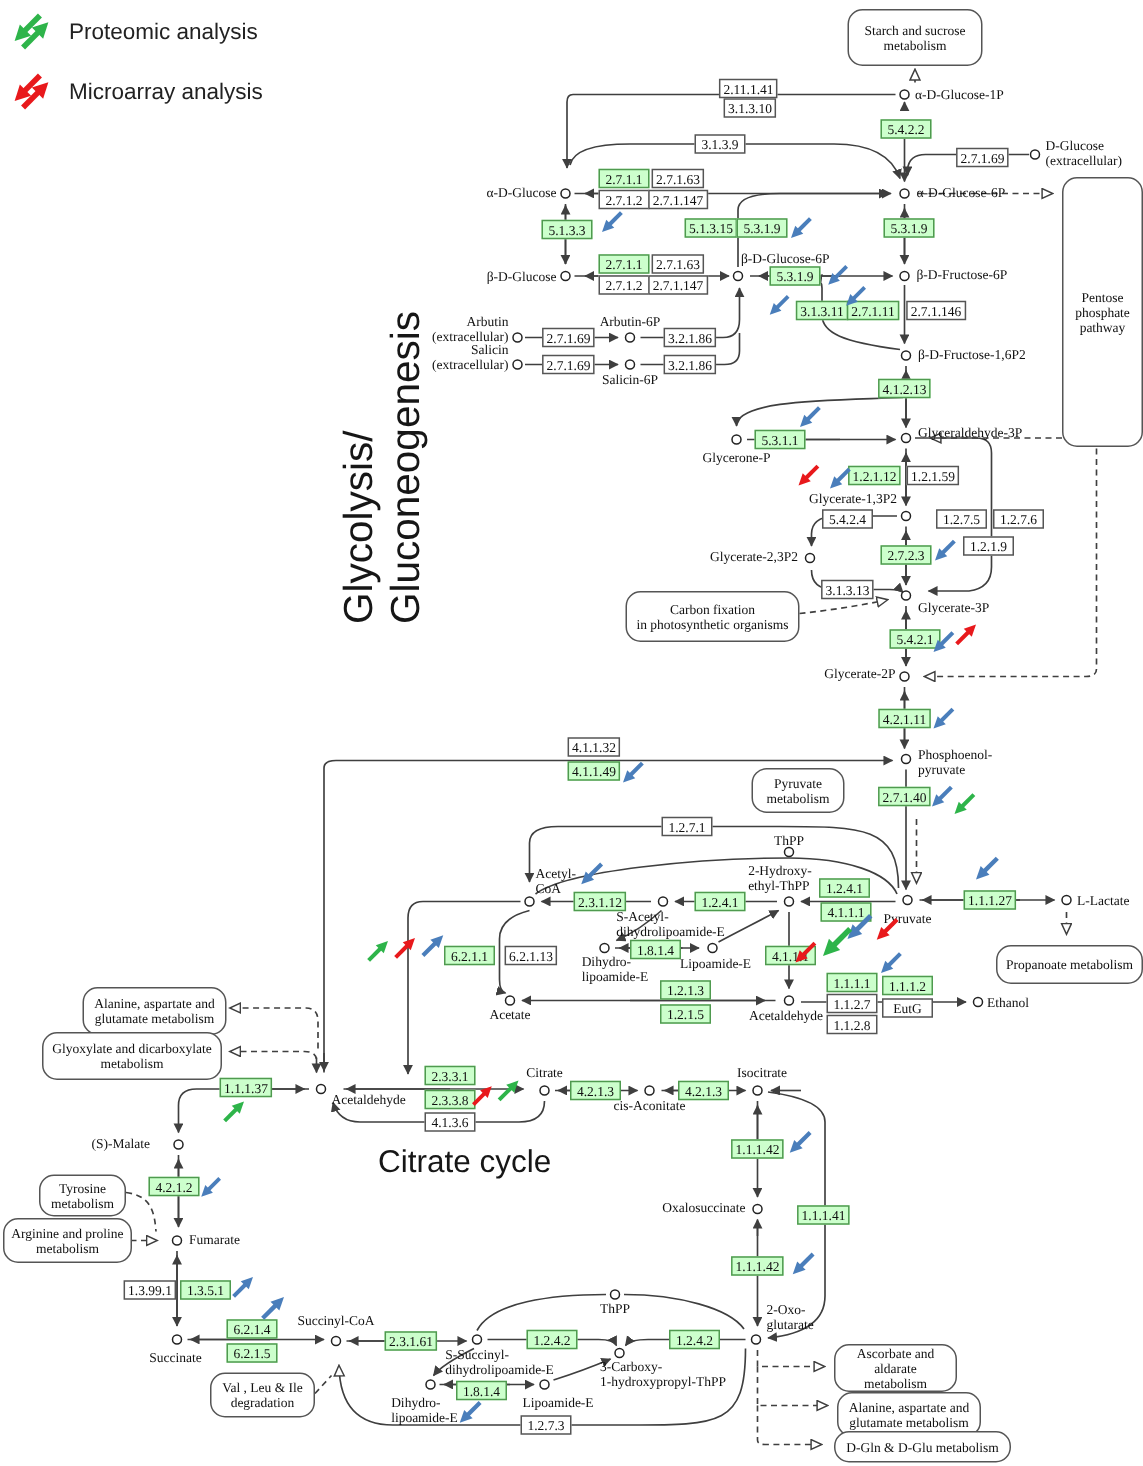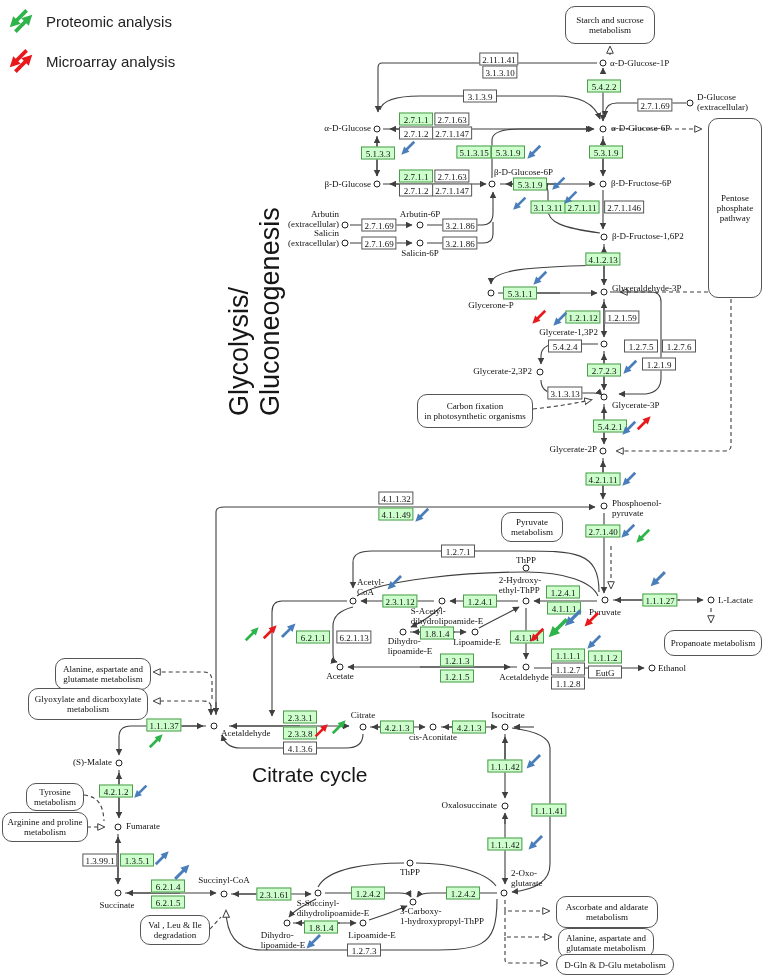--- a/index.html
+++ b/index.html
@@ -203,21 +203,21 @@
 <div class="pbox" style="left:55px;top:658px;width:96px;height:32px">Alanine, aspartate and
 glutamate metabolism</div>
 <div class="pbox" style="left:28px;top:688px;width:120px;height:32px">Glyoxylate and dicarboxylate
 metabolism</div>
 <div class="pbox" style="left:26px;top:783px;width:58px;height:28px">Tyrosine
 metabolism</div>
 <div class="pbox" style="left:2px;top:812px;width:86px;height:30px">Arginine and proline
 metabolism</div>
 <div class="pbox" style="left:140px;top:915px;width:70px;height:30px">Val , Leu &amp; Ile
 degradation</div>
-<div class="pbox" style="left:556px;top:896px;width:102px;height:32px">Ascorbate and aldarate
+<div class="pbox" style="left:556px;top:896px;width:82px;height:32px">Ascorbate and aldarate
 metabolism</div>
 <div class="pbox" style="left:558px;top:928px;width:96px;height:30px">Alanine, aspartate and
 glutamate metabolism</div>
 <div class="pbox" style="left:556px;top:954px;width:118px;height:21px">D-Gln &amp; D-Glu metabolism</div>
 
 <div class="ec" style="left:499px;top:59px" data-hl="0">2.11.1.41</div>
 <div class="ec" style="left:500px;top:72px" data-hl="0">3.1.3.10</div>
 <div class="ec" style="left:604px;top:86px" data-hl="1">5.4.2.2</div>
 <div class="ec" style="left:480px;top:96px" data-hl="0">3.1.3.9</div>
 <div class="ec" style="left:655px;top:105px" data-hl="0">2.7.1.69</div>
@@ -371,21 +371,21 @@
 ethyl-ThPP</div>
 <div class="lbl ctr" style="left:447px;top:606px">S-Acetyl-
 dihydrolipoamide-E</div>
 <div class="lbl ctr" style="left:410px;top:636px">Dihydro-
 lipoamide-E</div>
 <div class="lbl ctr" style="left:477px;top:637px">Lipoamide-E</div>
 <div class="lbl ctr" style="left:340px;top:671px">Acetate</div>
 <div class="lbl ctr" style="left:524px;top:672px">Acetaldehyde</div>
 <div class="lbl" style="left:658px;top:663px">Ethanol</div>
 <div class="lbl" style="left:221px;top:728px">Acetaldehyde</div>
-<div class="lbl r" style="left:112px;top:757px">(S)-Malate</div>
+<div class="lbl r" style="left:100px;top:757px">(S)-Malate</div>
 <div class="lbl ctr" style="left:363px;top:710px">Citrate</div>
 <div class="lbl ctr" style="left:433px;top:732px">cis-Aconitate</div>
 <div class="lbl ctr" style="left:508px;top:710px">Isocitrate</div>
 <div class="lbl r" style="left:497px;top:800px">Oxalosuccinate</div>
 <div class="lbl" style="left:511px;top:868px">2-Oxo-
 glutarate</div>
 <div class="lbl ctr" style="left:410px;top:867px">ThPP</div>
 <div class="lbl" style="left:400px;top:906px">3-Carboxy-
 1-hydroxypropyl-ThPP</div>
 <div class="lbl ctr" style="left:333px;top:898px">S-Succinyl-

